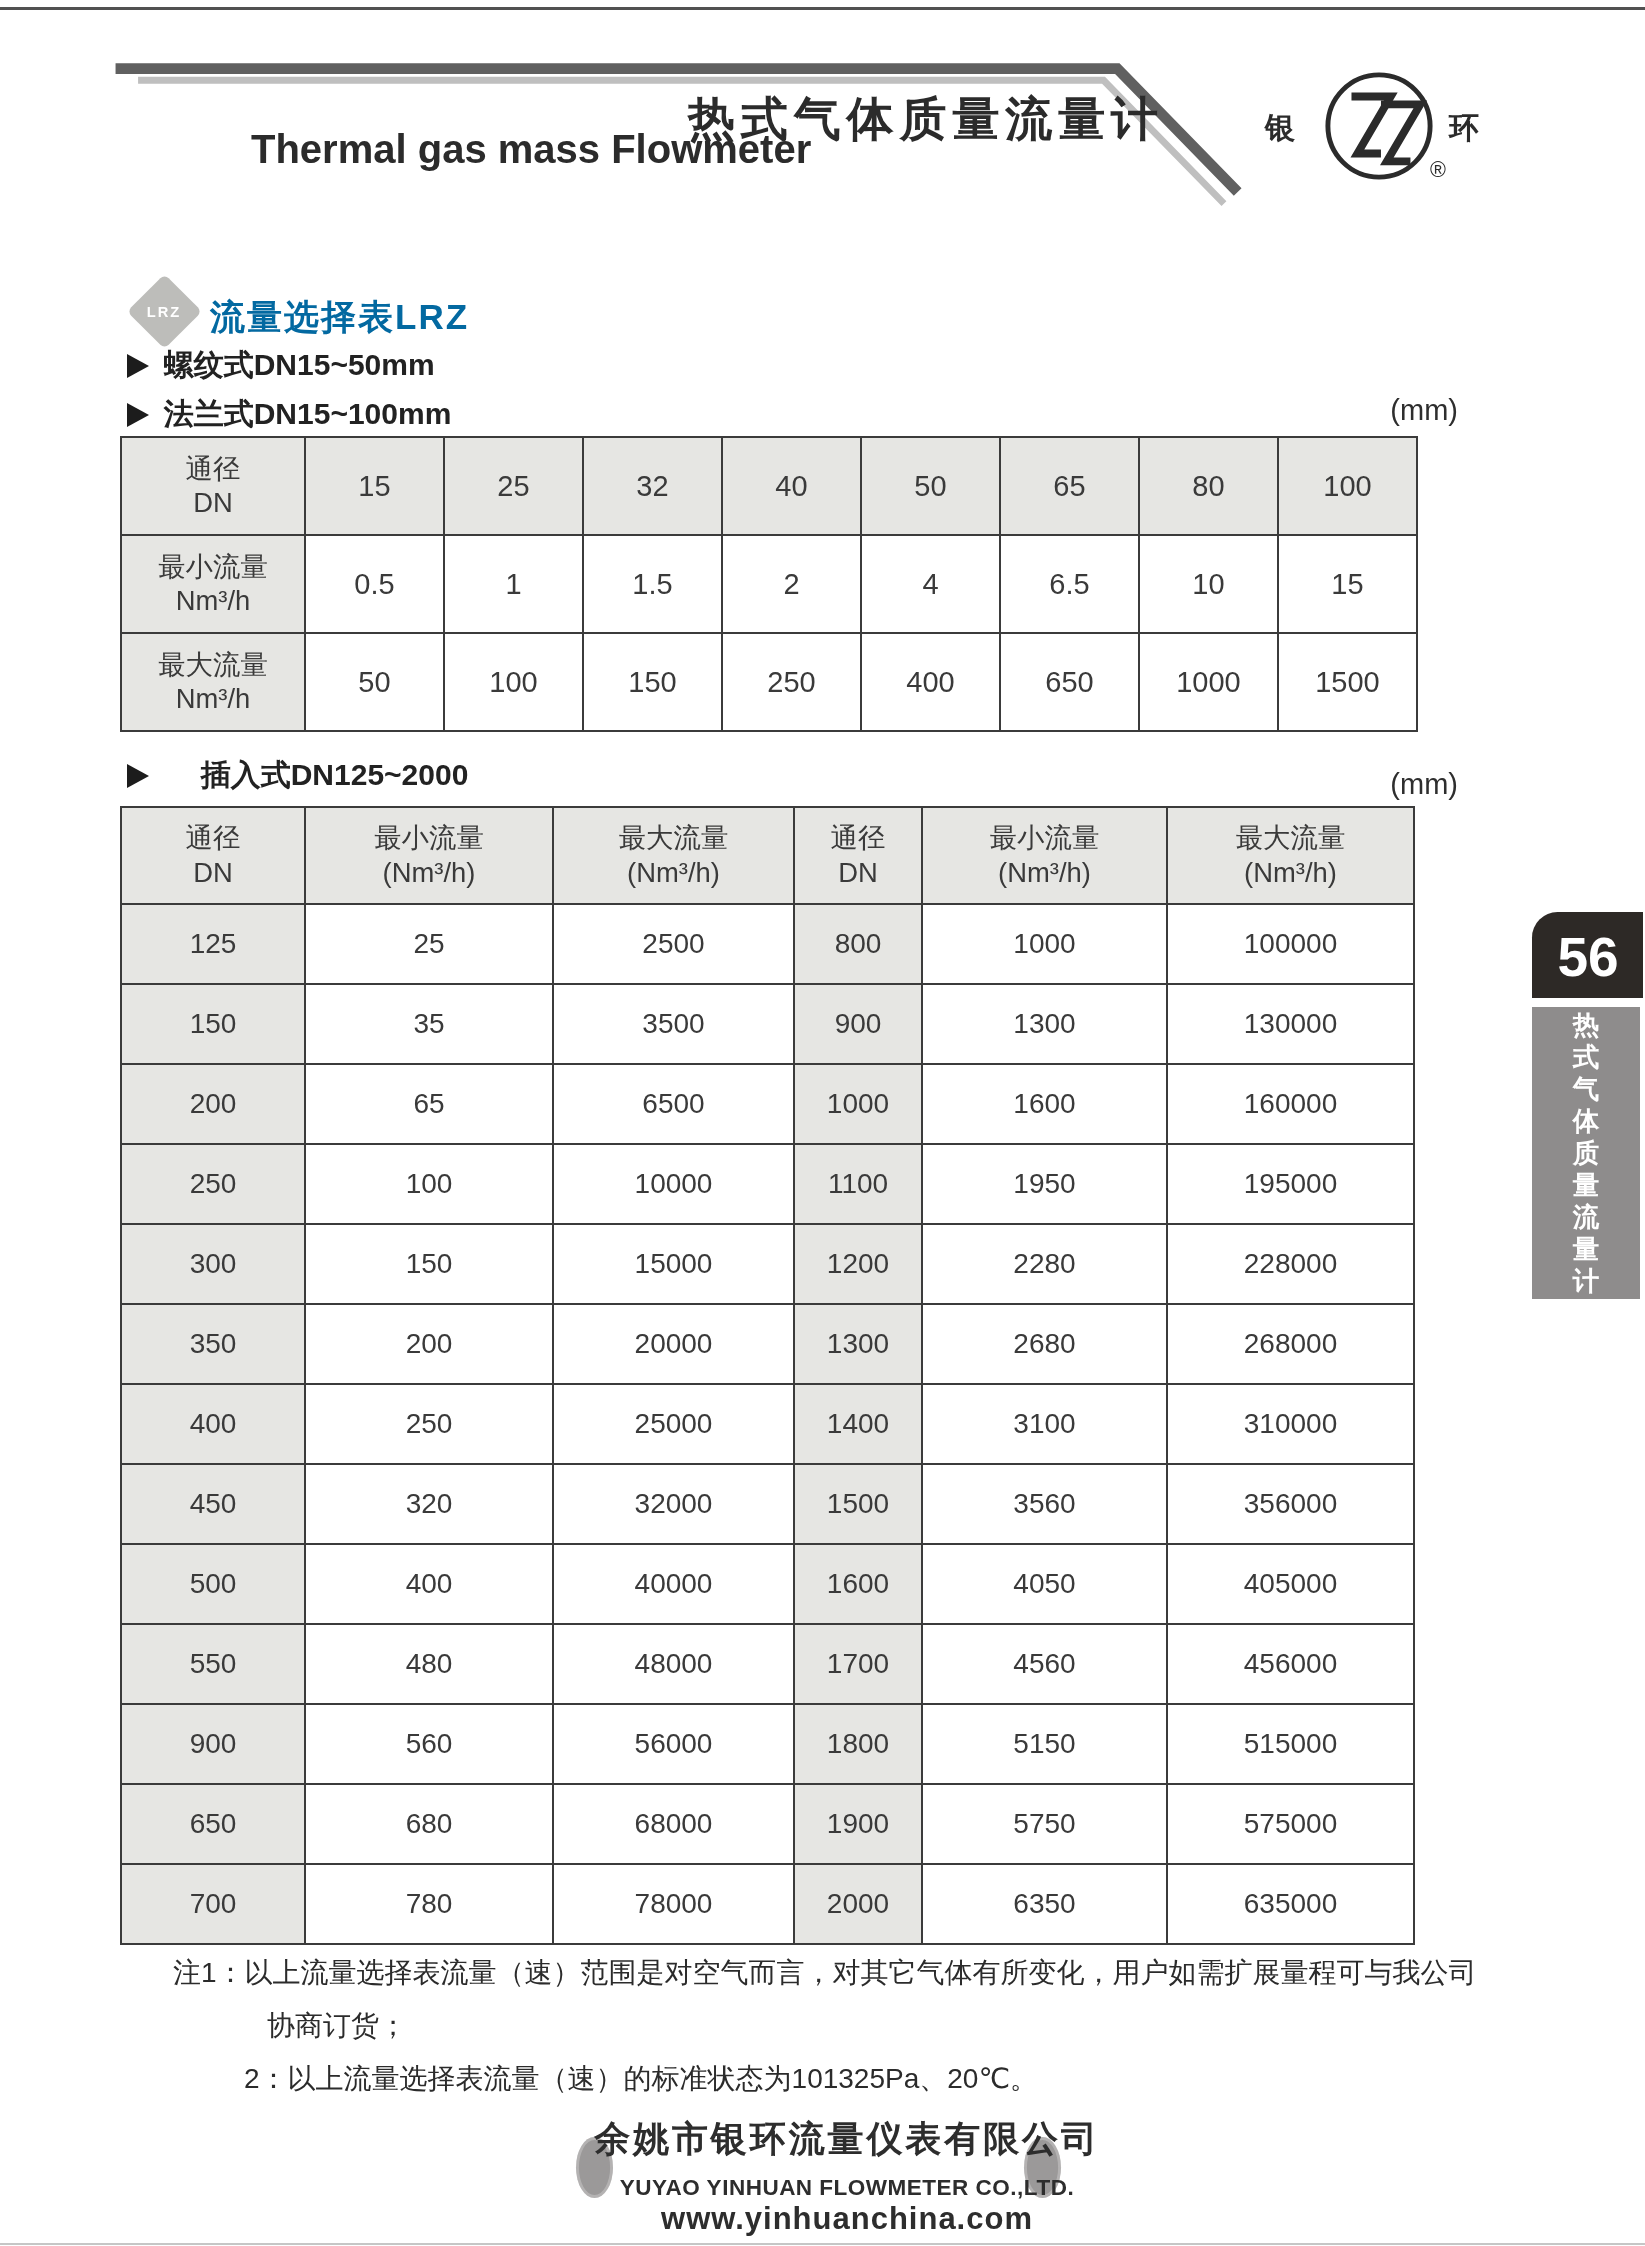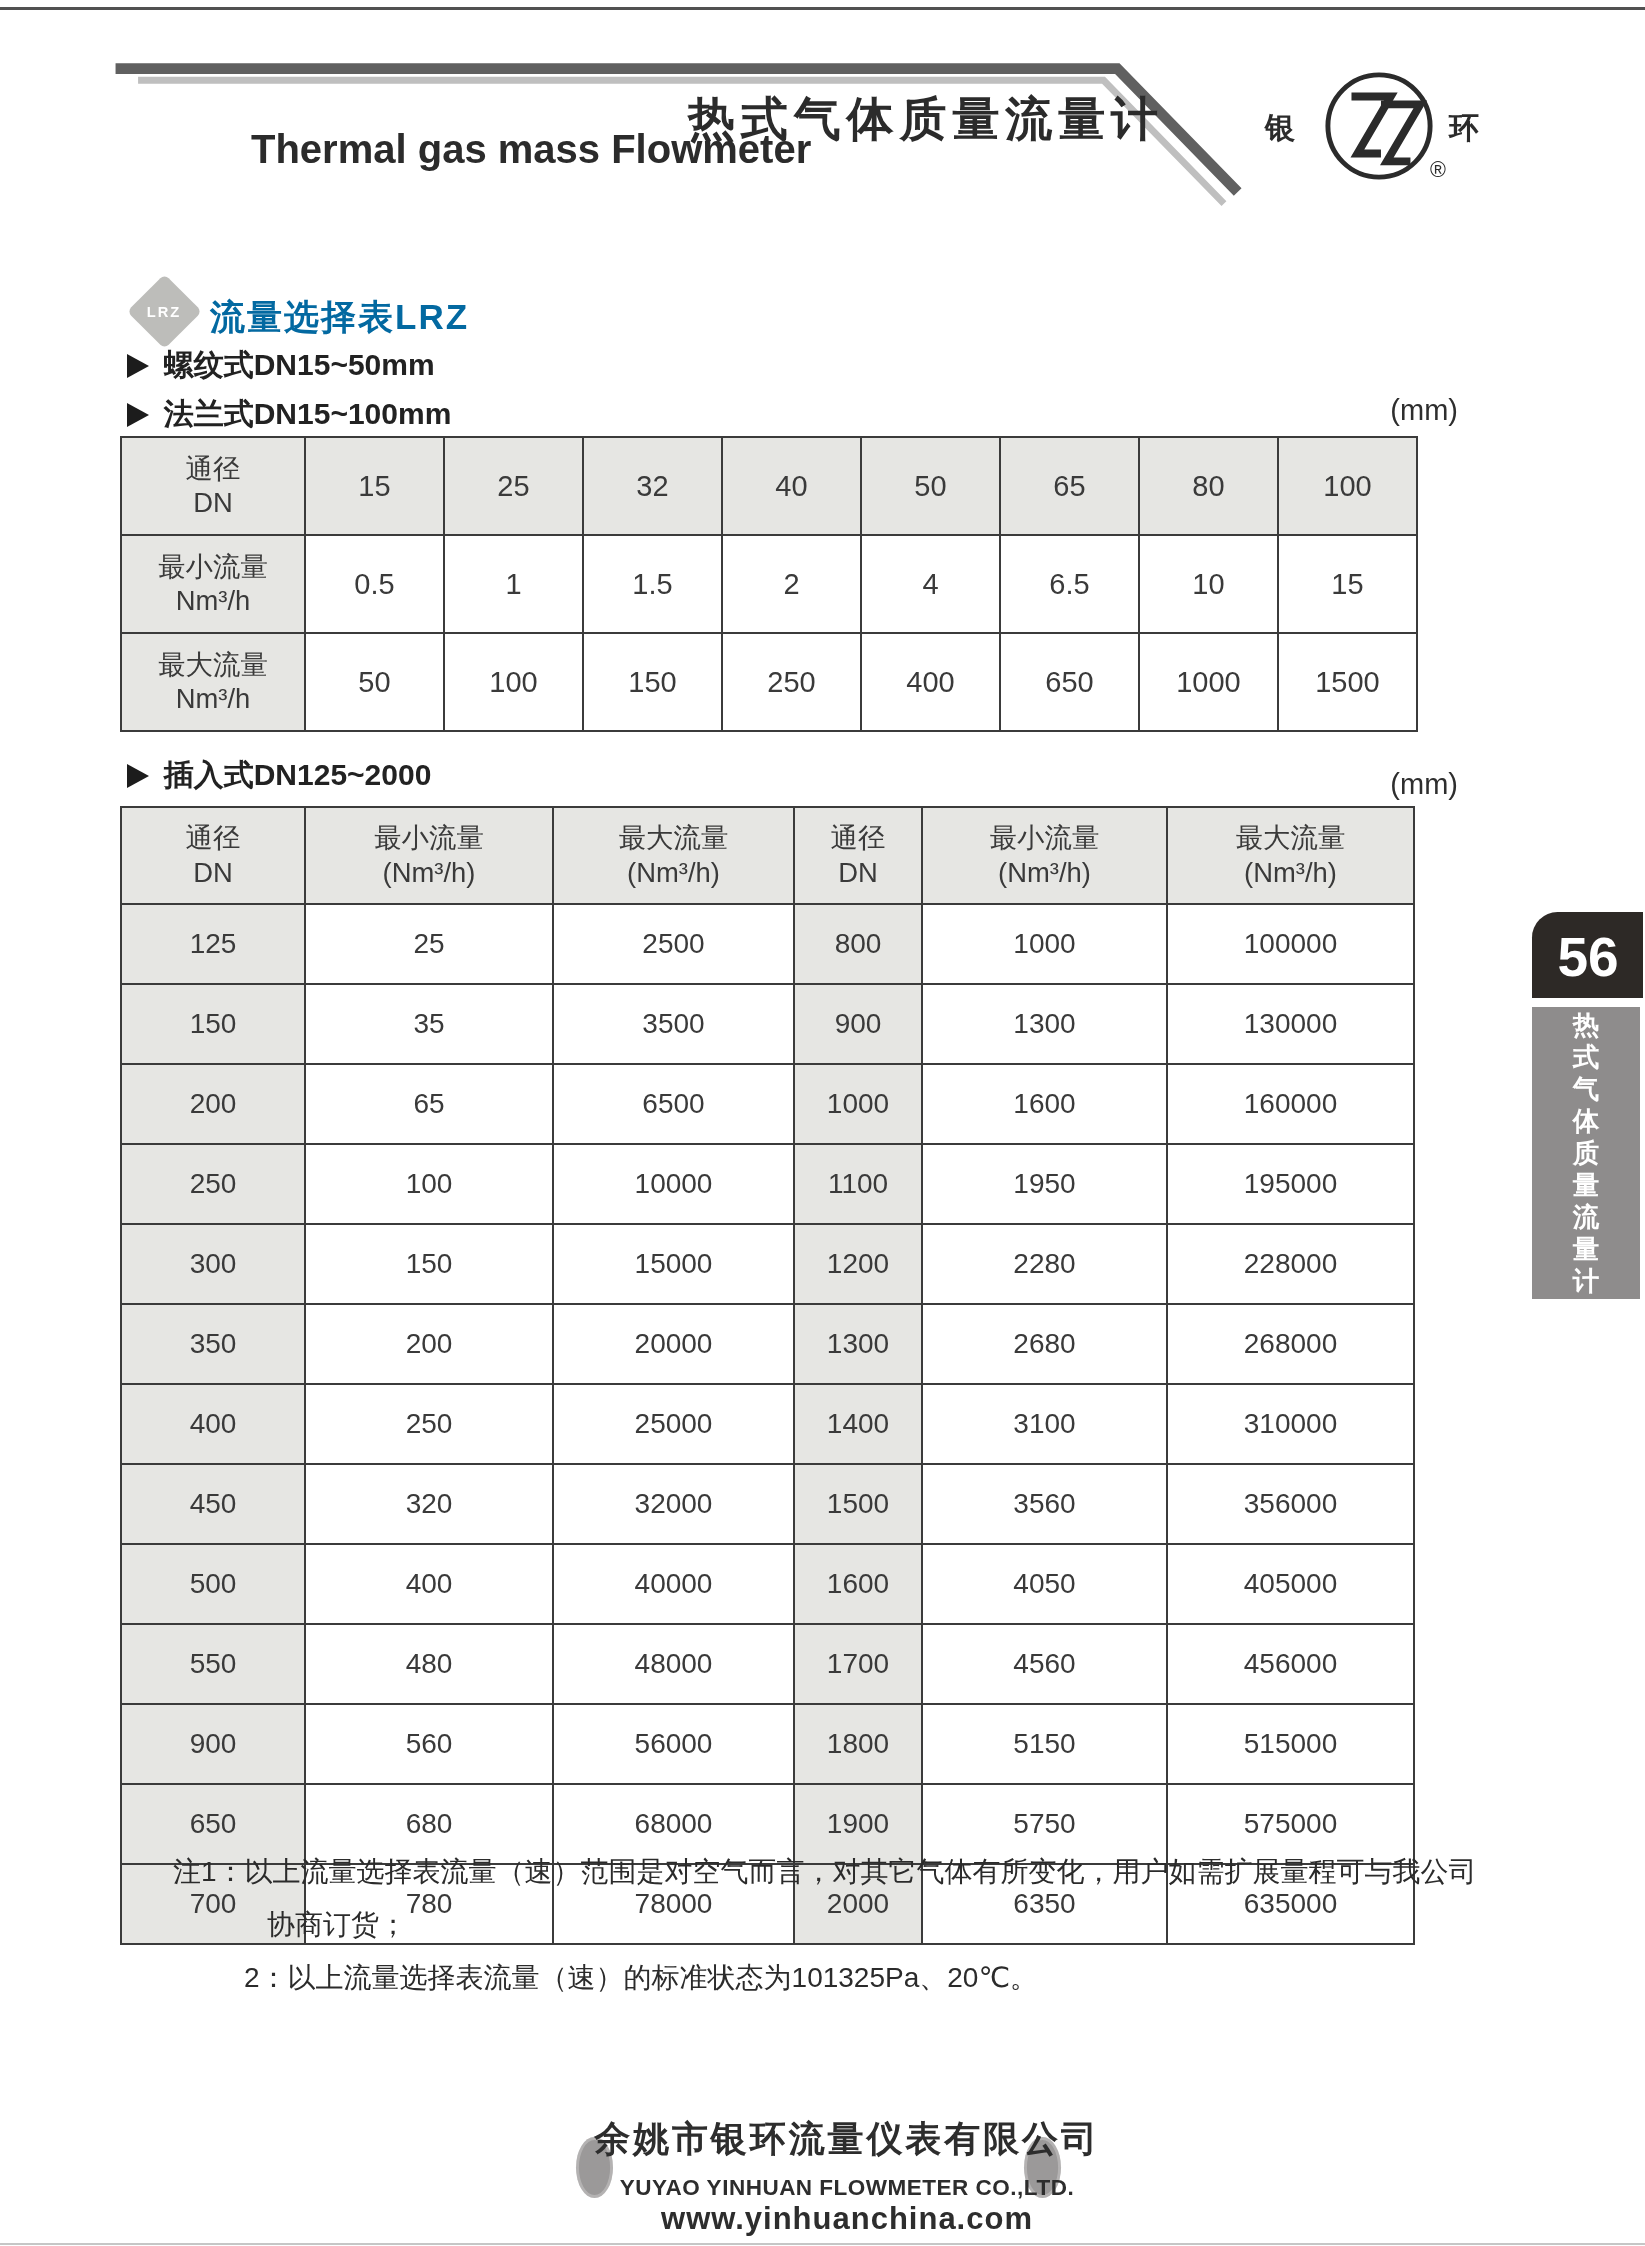--- a/index.html
+++ b/index.html
@@ -26,41 +26,41 @@
   .logo-reg{position:absolute;left:171px;top:94px;font-size:21.6px;color:#2b2b2b;}
   
   .lrz-badge{position:absolute;left:138px;top:285px;width:53px;height:53px;background:#bdbdba;
              transform:rotate(45deg);border-radius:5.9px;display:flex;align-items:center;justify-content:center;}
   .lrz-badge-inner{transform:rotate(-45deg);color:#fff;font-size:14.7px;font-weight:700;letter-spacing:2px;}
   .section-title{position:absolute;left:210px;top:294px;font-size:35px;font-weight:700;
                  letter-spacing:2px;color:#0369a1;white-space:nowrap;}
   .bullet{position:absolute;display:flex;align-items:center;font-weight:700;font-size:30px;color:#222;white-space:nowrap;}
   .bullet-1{left:127px;top:345px;}
   .bullet-2{left:127px;top:394px;}
-  .bullet-3{left:127px;top:755px;}
+  .bullet-3{left:127px;top:755px;gap:37px;}
   .tri{display:inline-block;width:0;height:0;border-top:12.7px solid transparent;
        border-bottom:12.7px solid transparent;border-left:22.5px solid #1c1c1c;margin-right:14.7px;}
   .unit{position:absolute;right:232px;font-size:29px;color:#2e2e2e;}
   .unit-1{top:394px;}
   .unit-2{top:768px;}
   
   table{border-collapse:collapse;table-layout:fixed;position:absolute;left:120px;}
   td{border:2.9px solid #3b3b3b;text-align:center;vertical-align:middle;background:#fff;
      color:#3a3a3a;padding:0;overflow:hidden;}
   td.shaded{background:#e6e6e3;}
   .cl1,.cl2{display:block;line-height:1.25;font-size:27.4px;}
   .t1{top:436px;width:1294px;}
   .t1 tr{height:98px;}
   .t1 td{font-size:29px;}
   .t2{top:806px;width:1294px;}
   .t2 tr.hdr{height:97px;}
   .t2 tr.data{height:80px;}
   .t2 td{font-size:28px;}
   
-  .notes{position:absolute;left:173px;top:1845px;font-size:28px;color:#2b2b2b;}
+  .notes{position:absolute;left:173px;top:1946px;font-size:28px;color:#2b2b2b;}
   .note-line{height:53px;line-height:53px;white-space:nowrap;}
   .note-cont{padding-left:94px;}
   .note-2{padding-left:71px;}
   
   .footer{position:absolute;left:4px;right:0;top:2115px;text-align:center;color:#2d2d2d;}
   .f-zh{font-size:36px;font-weight:700;letter-spacing:2.9px;}
   .f-en{font-size:22.5px;font-weight:700;letter-spacing:0.5px;margin-top:11px;}
   .f-web{font-size:31px;font-weight:700;letter-spacing:1px;}
   .seal{position:absolute;width:37px;height:61px;border-radius:50%;background:#9b9999;
         top:2137px;box-shadow:inset 0 0 0 2.9px rgba(255,255,255,0.25);}

